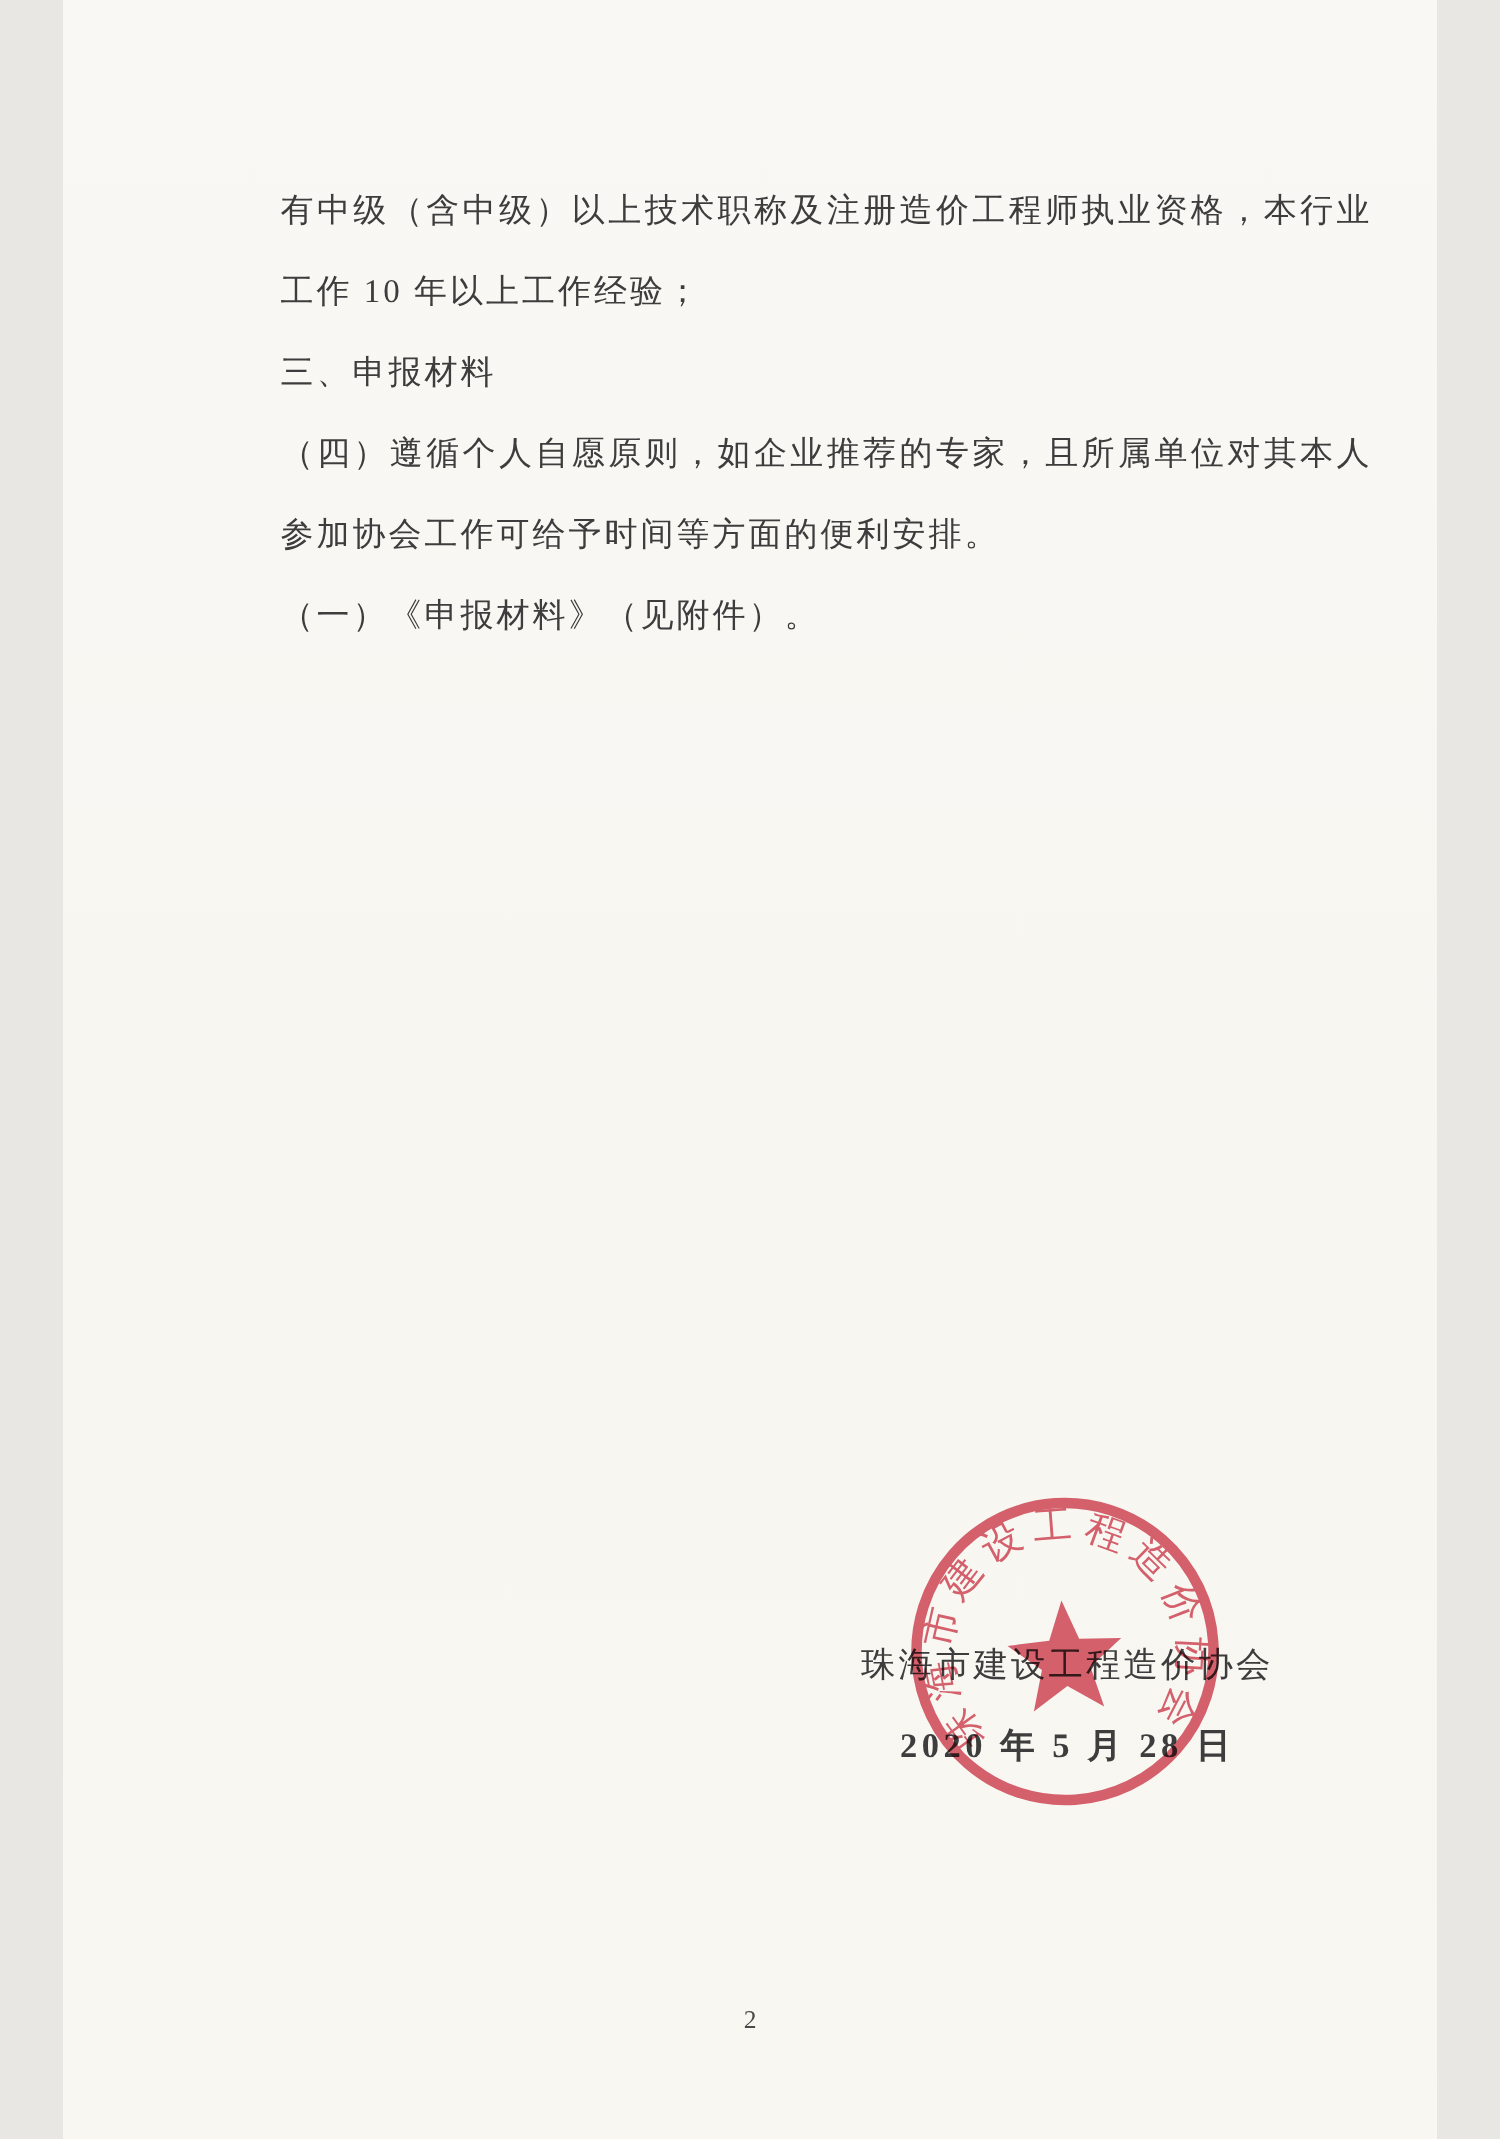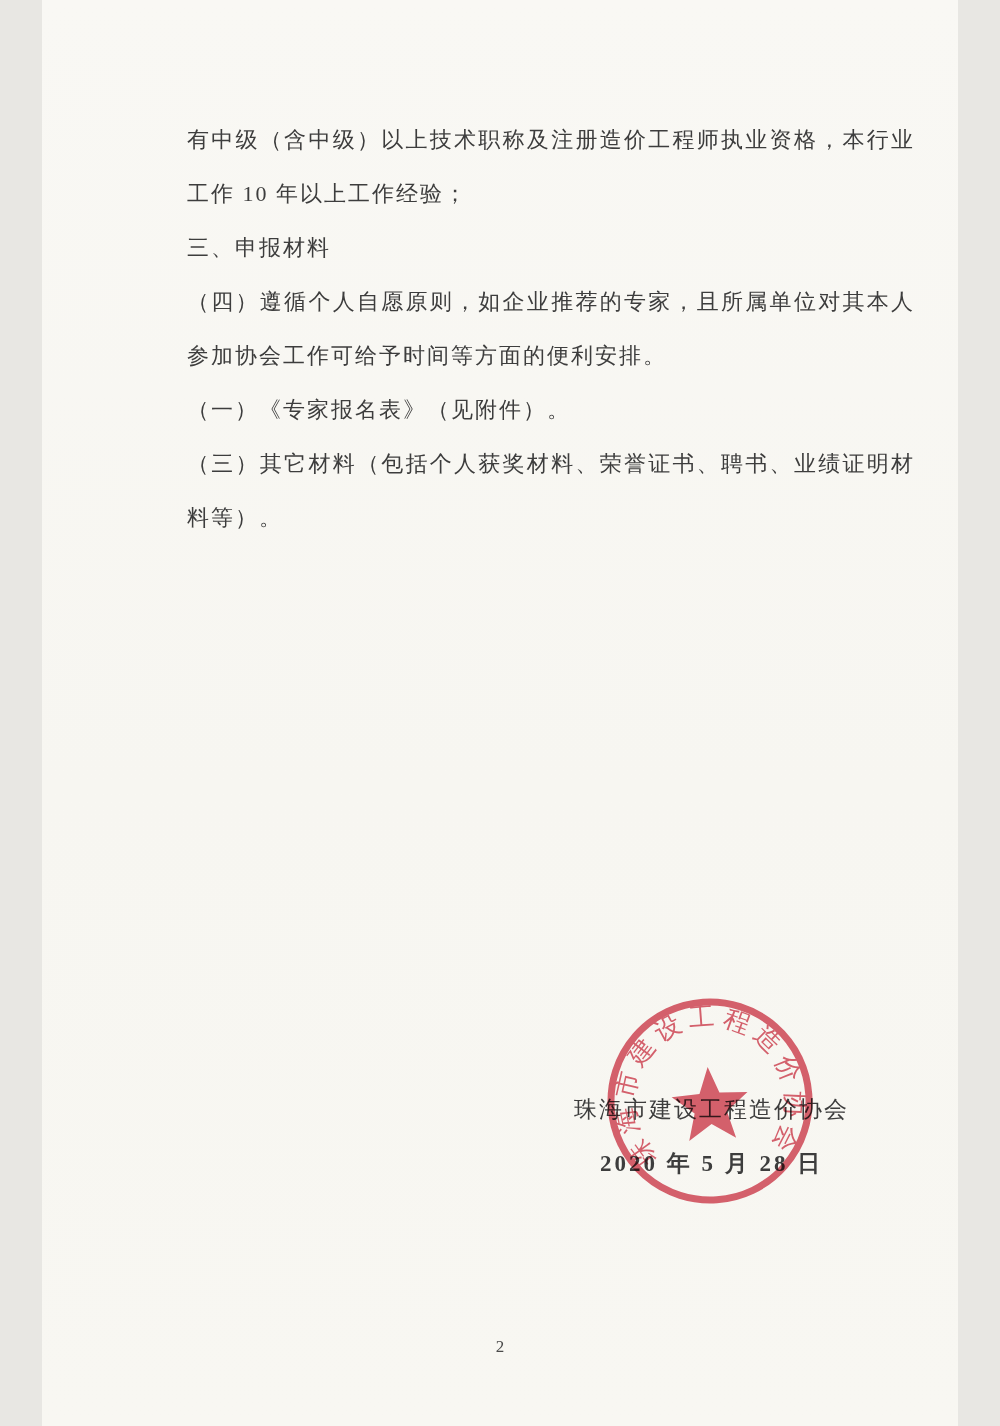--- a/index.html
+++ b/index.html
@@ -67,22 +67,21 @@
 </style>
 </head>
 <body>
 
 <div class="page">
 
   <div class="doc">
     <p>有中级（含中级）以上技术职称及注册造价工程师执业资格，本行业工作 10 年以上工作经验；</p>
     <p>三、申报材料</p>
     <p>（四）遵循个人自愿原则，如企业推荐的专家，且所属单位对其本人参加协会工作可给予时间等方面的便利安排。</p>
-    <p>（一）《专家报名表》（见附件）。</p>
-    <p>（三）其它材料（包括个人获奖材料、荣誉证书、聘书、业绩证明材料等）。</p>
+    <p>（一）《申报材料》（见附件）。</p>
   </div>
 
   <div class="sig-org">珠海市建设工程造价协会</div>
   <div class="sig-date">2020 年 5 月 28 日</div>
 
   <svg class="stamp" viewBox="0 0 212 212" xmlns="http://www.w3.org/2000/svg" aria-hidden="true">
     <circle cx="106" cy="106" r="99" fill="none" stroke="#d24052" stroke-width="7"></circle>
     <path id="stamp-arc" d="M 52 160 A 76 76 0 1 1 160 160" fill="none"></path>
     <text font-size="26" fill="#d24052" letter-spacing="4">
       <textPath href="#stamp-arc" startOffset="2" textLength="352">珠海市建设工程造价协会</textPath>

